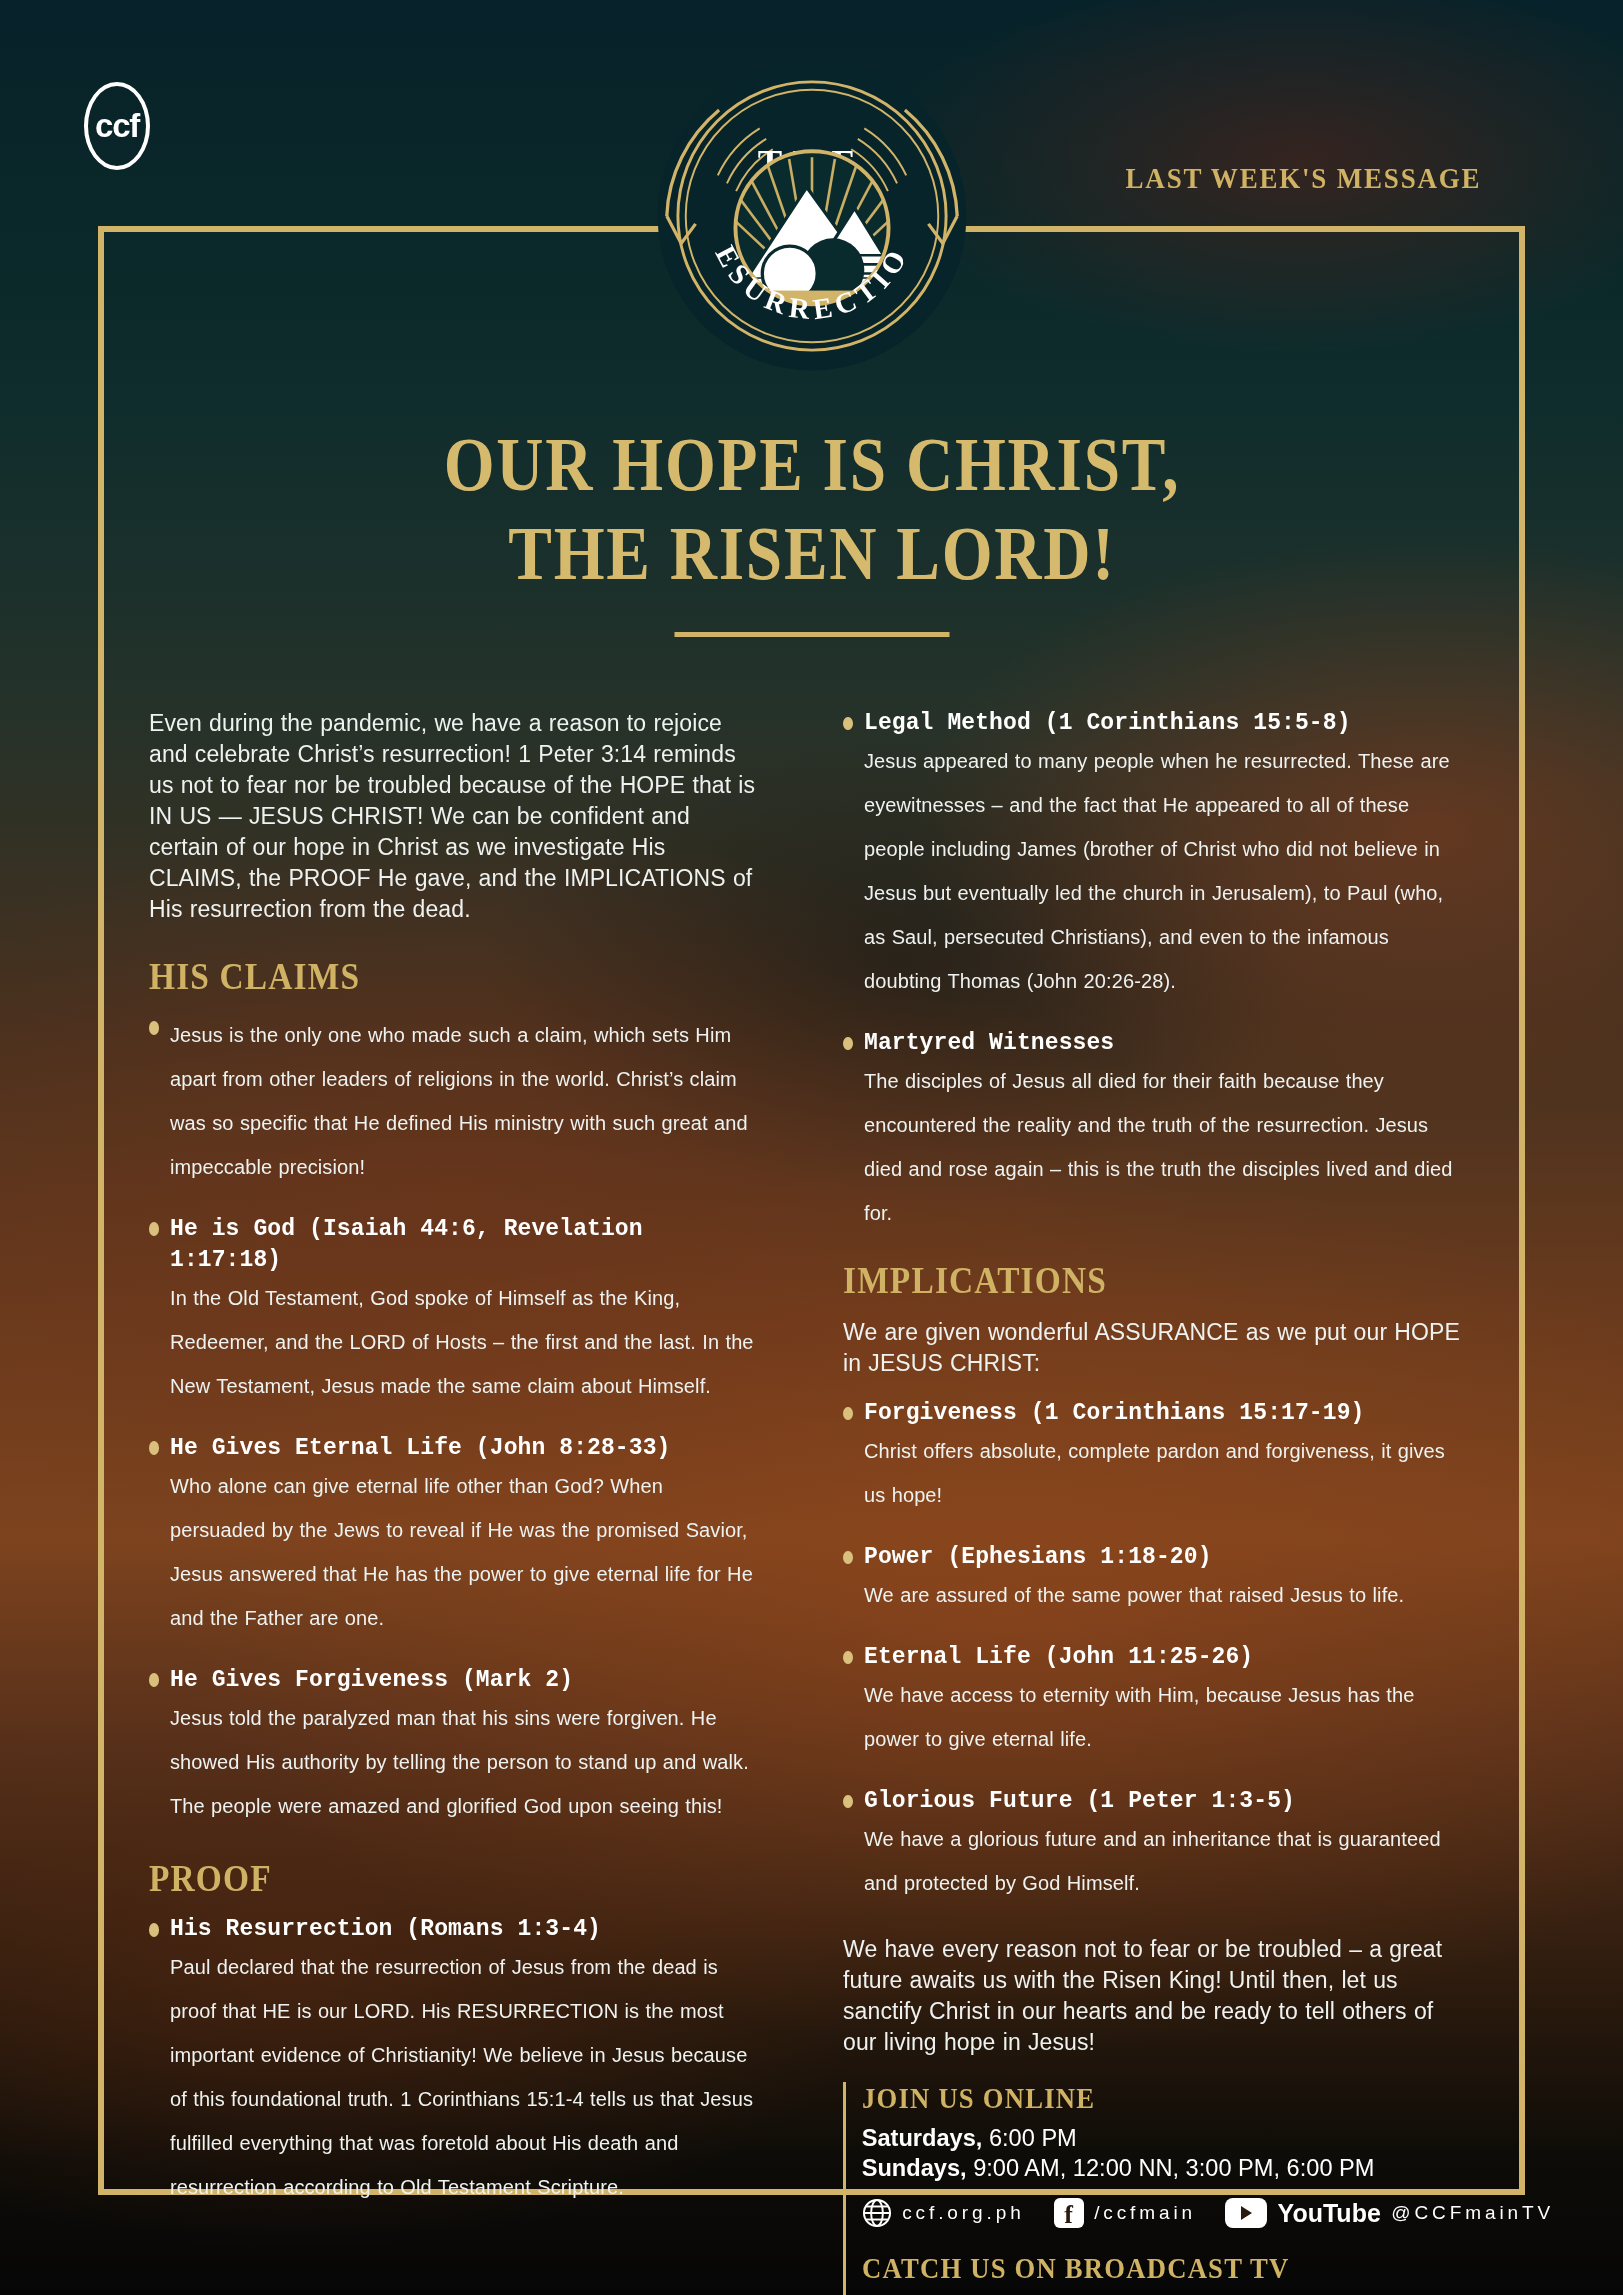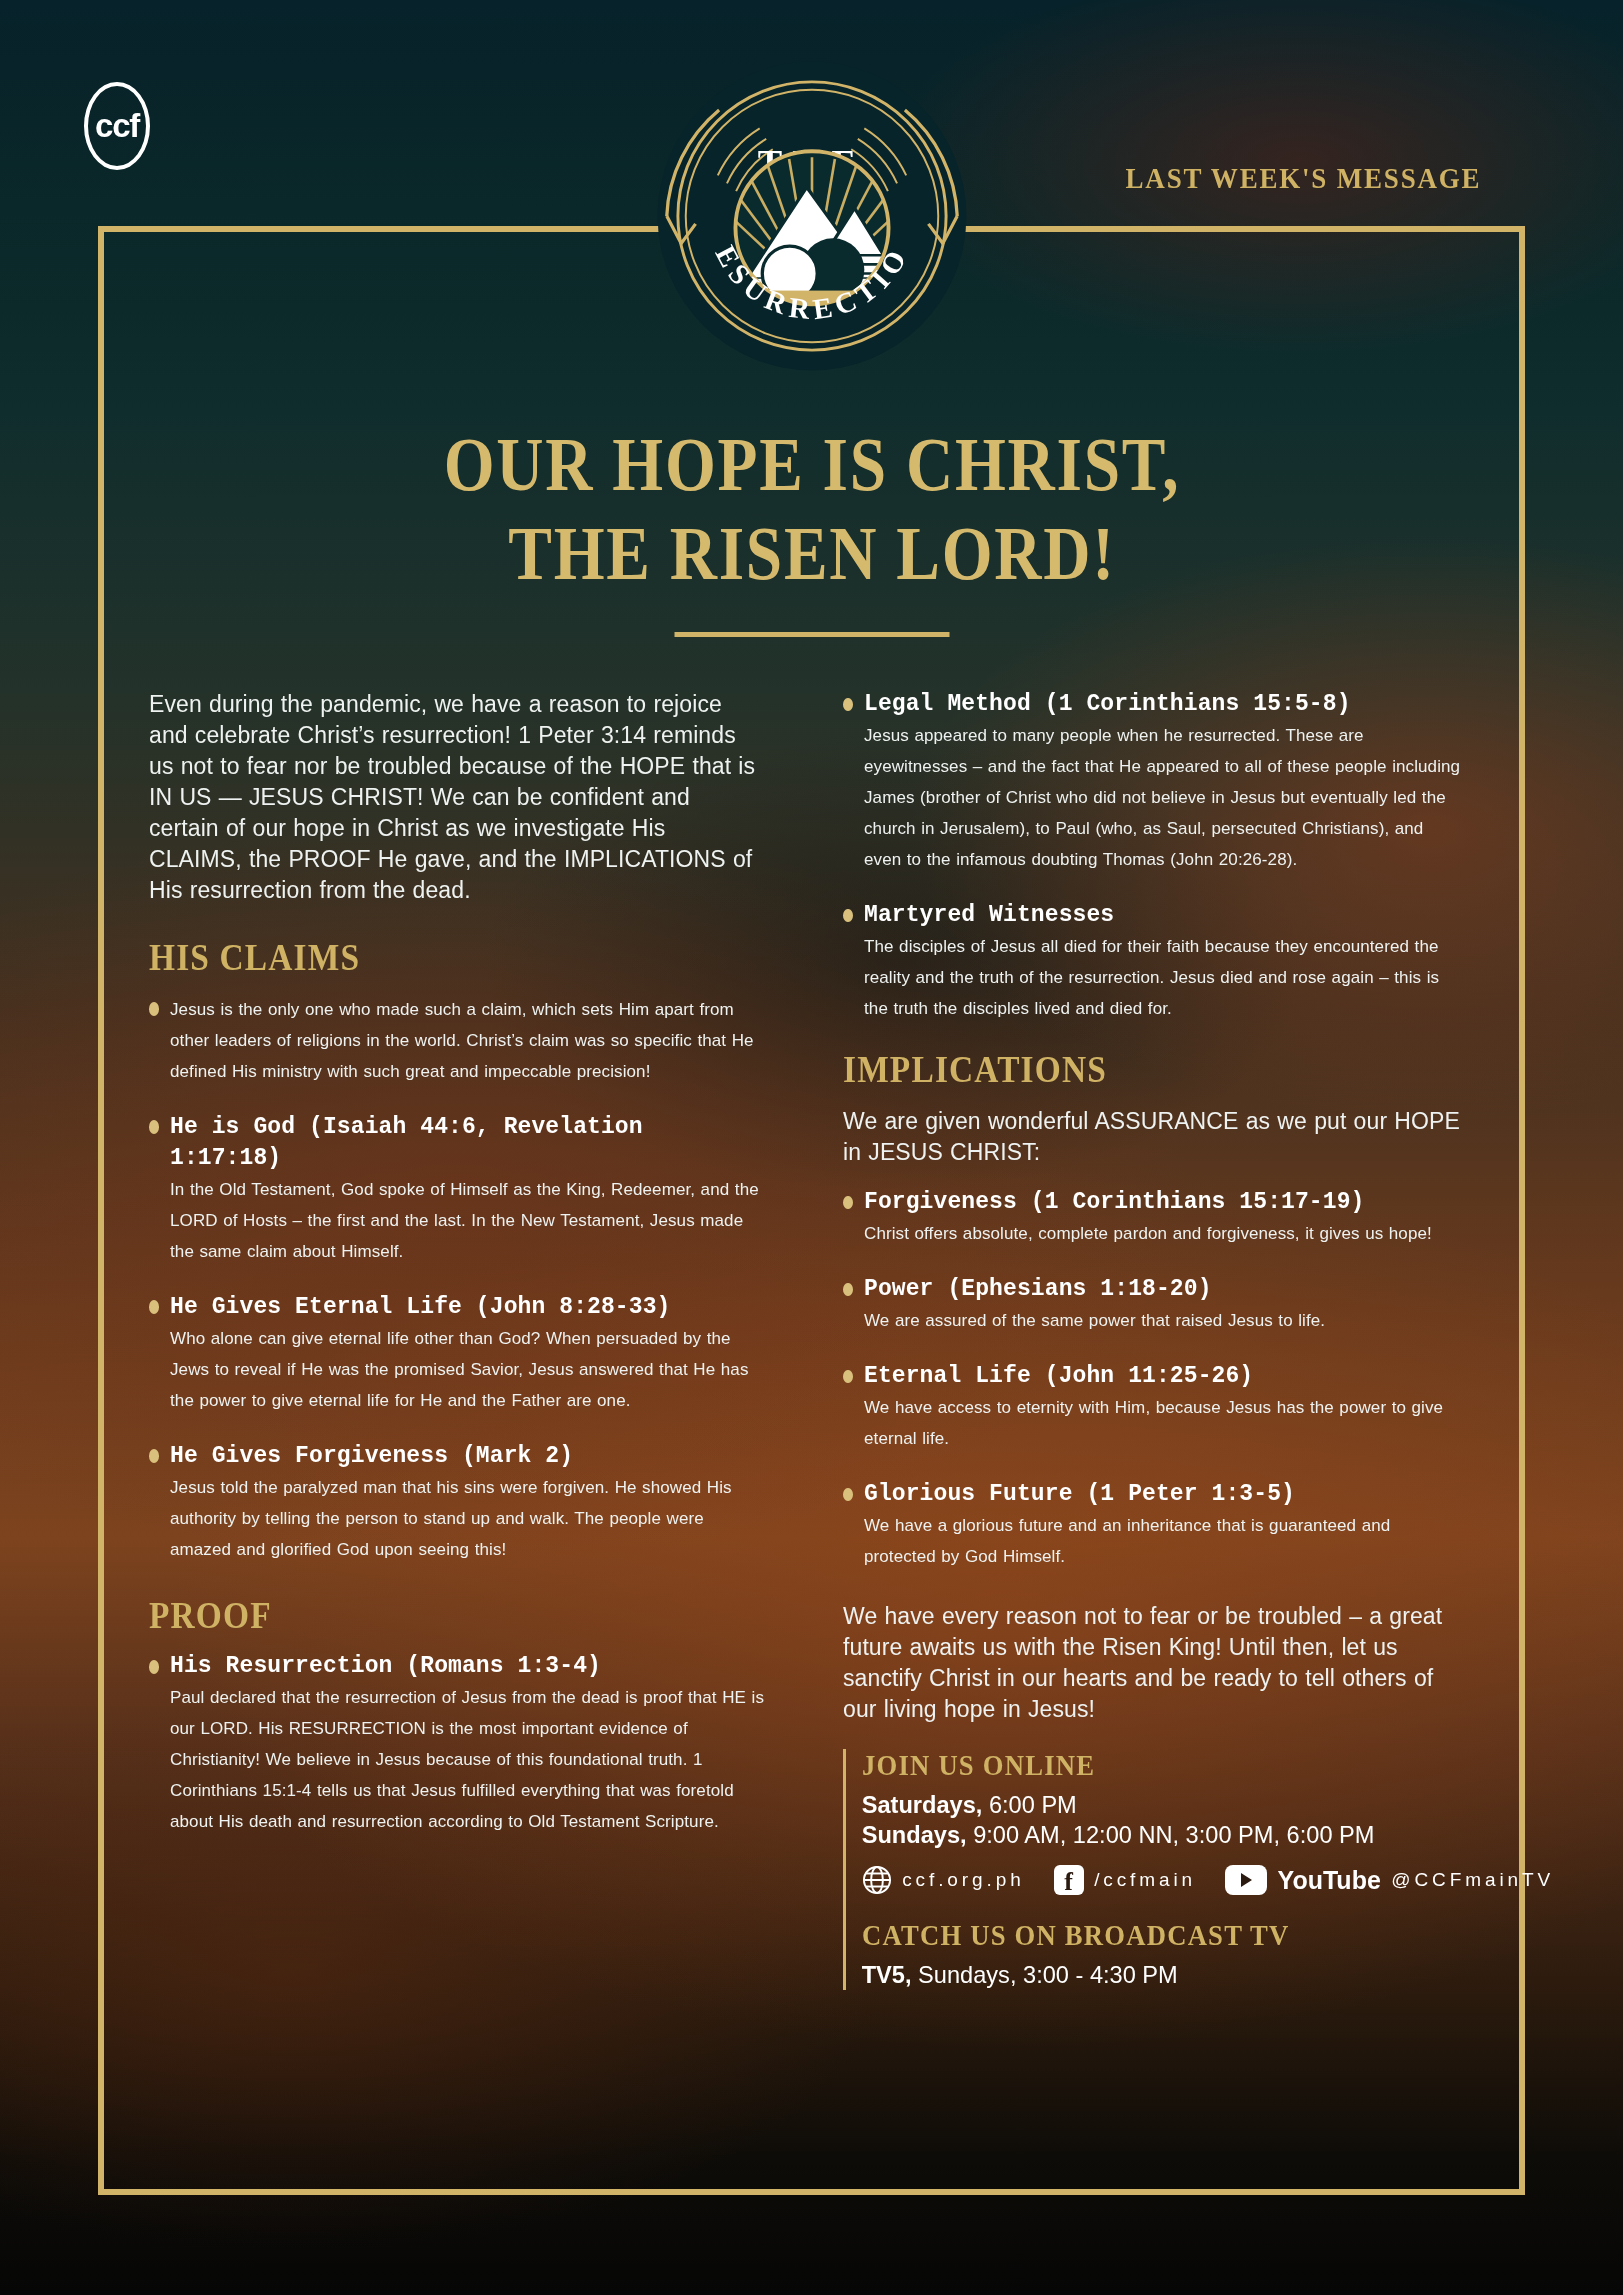--- a/index.html
+++ b/index.html
@@ -33,33 +33,33 @@
   .kicker{position:absolute;right:143px;top:161px;color:#cfb264;
     font-family:"Liberation Serif",serif;font-weight:bold;font-size:30px;letter-spacing:2px;
     transform:scaleX(.9);transform-origin:100% 50%;white-space:nowrap;}
   .badge{position:absolute;left:655px;top:59px;width:314px;height:314px;}
   .title{position:absolute;left:0;top:420px;width:100%;text-align:center;
     color:#d5b96d;font-family:Liberation Serif, serif;font-weight:bold;
     font-size:77px;line-height:89px;letter-spacing:2px;}
   .title .tline{display:block;transform:scaleX(.85);white-space:nowrap;}
   .title-divider{position:absolute;top:632px;left:50%;transform:translateX(-50%);
     width:275px;height:4.6px;background:#d2b469;}
-  .col{position:absolute;top:689px;color:#eef2f0;}
+  .col{position:absolute;top:708px;color:#eef2f0;}
   .col-left{left:149px;width:615px;}
   .col-right{left:843px;width:619px;}
   .para{font-size:23px;line-height:31px;letter-spacing:0.1px;word-spacing:0.7px;margin:0 0 31px 0;}
   .sec-h{font-family:"Liberation Serif",serif;font-weight:bold;color:#cfb264;
     font-size:38px;line-height:41px;letter-spacing:1.3px;transform:scaleX(.88);
     transform-origin:0 50%;margin:0 0 15.7px 0;white-space:nowrap;}
   .sec-h.mt{margin-top:30px;}
   .blist{margin:0;}
   .bullet{position:relative;padding-left:21px;margin-bottom:25px;}
   .dot{position:absolute;left:0;top:8.5px;width:9.8px;height:13.7px;border-radius:50%;background:#d9c07c;}
   .bullet-h{font-size:23px;line-height:31px;font-weight:bold;color:#ffffff;letter-spacing:0.1px;font-family:Liberation Mono, monospace;}
-  .bullet-b{font-size:17px;line-height:31px;letter-spacing:0.1px;word-spacing:0.7px;}
+  .bullet-b{font-size:20px;line-height:44px;letter-spacing:0.1px;word-spacing:0.7px;}
   .imp-intro{margin:0 0 19.6px 0;}
   .closing{margin:29px 0 0 0;}
   .footer{margin-top:23.6px;border-left:3.9px solid #d2b469;padding-left:15.7px;}
   .f-h{font-family:"Liberation Serif",serif;font-weight:bold;color:#cfb264;
     font-size:29px;line-height:33px;letter-spacing:1.3px;transform:scaleX(.92);
     transform-origin:0 50%;margin:0 0 7.9px 0;white-space:nowrap;}
   .f-line{font-size:23.6px;line-height:30px;color:#fff;}
   .f-line b{font-weight:bold;}
   .links{display:flex;align-items:center;gap:29px;margin:15.7px 0 23.6px 0;}
   .link{display:flex;align-items:center;gap:10.5px;color:#fff;}

